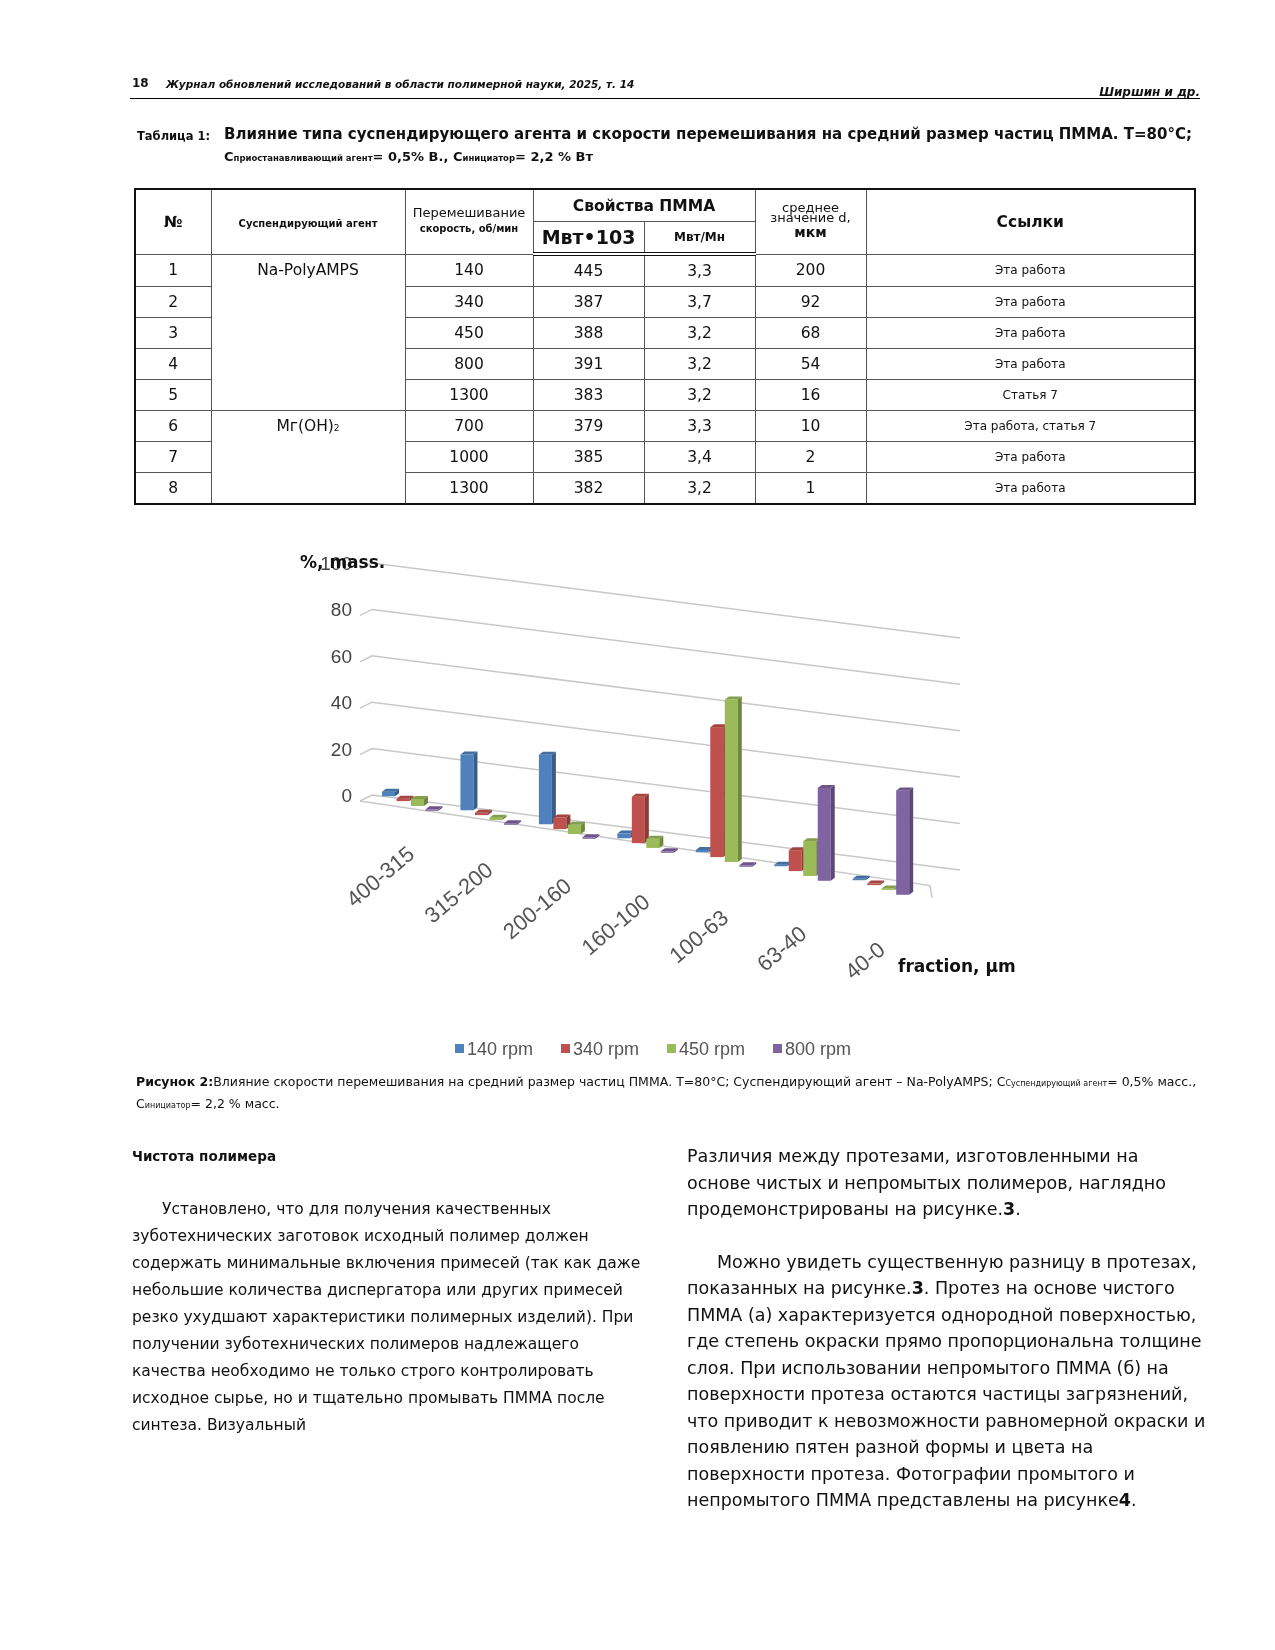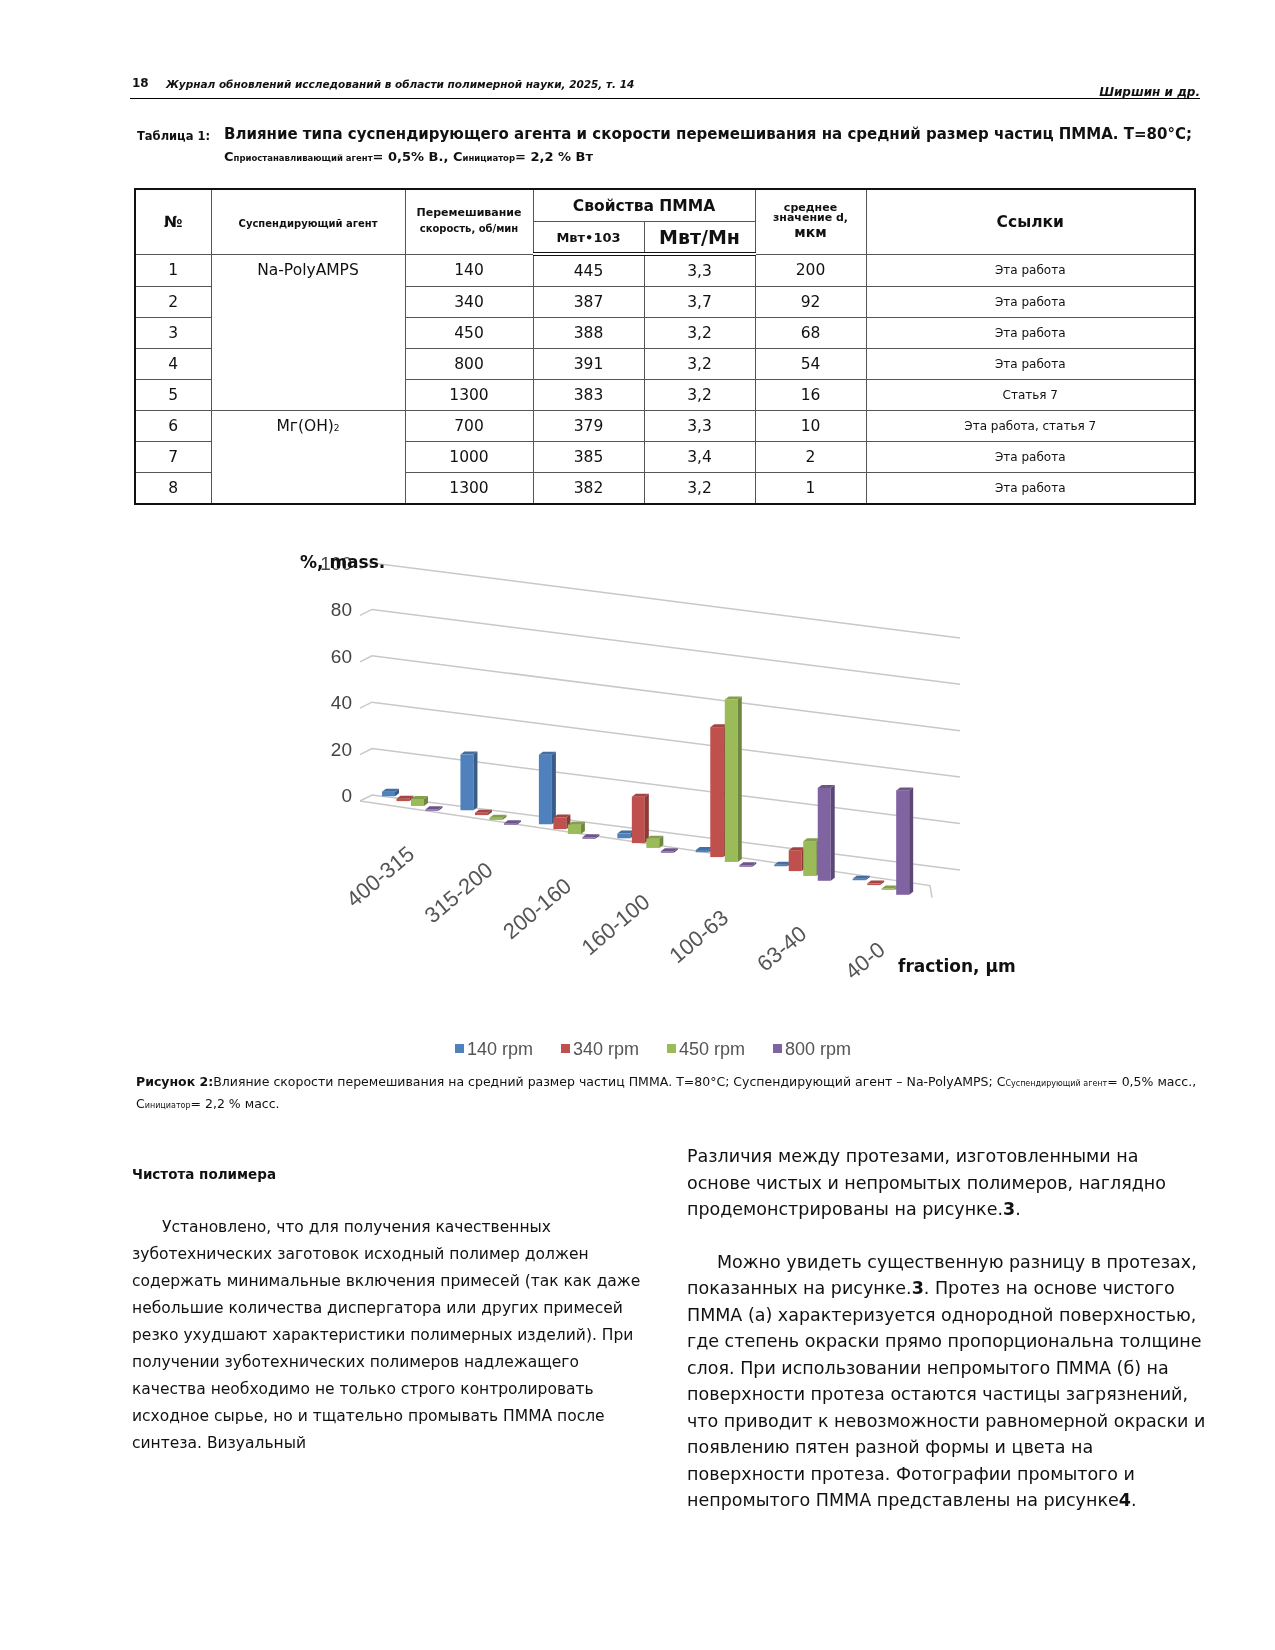--- a/index.html
+++ b/index.html
@@ -16,21 +16,21 @@
   .tcap-sub{left:224px;top:149px;font-size:13px;font-weight:bold;}
   .tcap-sub small{font-size:8.5px;}
   
   table.t{position:absolute;left:134px;top:188px;width:1062px;border-collapse:collapse;border:2.5px solid #111;font-size:15.5px;}
   table.t td,table.t th{border:1px solid #555;text-align:center;padding:0;}
   table.t thead th{font-weight:bold;}
   table.t thead tr.h1 th{height:31px;}
   table.t thead tr.h2 th{height:30px;}
   table.t thead tr.h2 th{border-bottom:4px double #111;}
   table.t tbody td{height:30px;}
-  .th-small{font-size:11px;font-weight:bold;display:block;line-height:10px;}
+  .th-small{font-size:13px;font-weight:normal;display:block;line-height:10px;}
   .th-med{font-size:10px;font-weight:bold;}
   .ref{font-size:12px;}
   .sub{font-size:9px;}
   
   svg.chart{position:absolute;left:300px;top:548px;}
   
   .fcap{left:136px;top:1072px;width:1065px;font-size:12.5px;line-height:20px;}
   .fcap b{font-weight:bold;}
   .fcap small{font-size:8px;}
   
@@ -75,22 +75,22 @@
         <span class="th-med">скорость, об/мин</span>
       </th>
       <th colspan="2">Свойства ПММА</th>
       <th rowspan="2">
         <span class="th-small">среднее значение d,</span>
         <span style="font-size:14px">мкм</span>
       </th>
       <th rowspan="2">Ссылки</th>
     </tr>
     <tr class="h2">
-      <th style="font-size:13px">Mвт•103</th>
-      <th style="font-size:19px">Mвт/Mн</th>
+      <th style="font-size:19px">Mвт•103</th>
+      <th style="font-size:12px">Mвт/Mн</th>
     </tr>
   </thead>
   <tbody id="tbody">
       <tr>
         <td>1</td>
         <td rowspan="5" style="vertical-align: top; padding-top: 6px;"><span>Na-PolyAMPS</span></td>
         <td>140</td>
         <td>445</td>
         <td>3,3</td>
         <td>200</td>
@@ -271,20 +271,20 @@
     <text x="379" y="507" font-size="18" fill="#555" font-family="Liberation Sans, sans-serif">450 rpm</text>
     <rect x="473" y="496" width="9" height="9" fill="#8064A2"></rect>
     <text x="485" y="507" font-size="18" fill="#555" font-family="Liberation Sans, sans-serif">800 rpm</text>
   </svg>
 
 <div class="abs fcap">
   <b>Рисунок 2:</b><span>Влияние скорости перемешивания на средний размер частиц ПММА. T=80°C; Суспендирующий агент – Na-PolyAMPS; C</span><small>Суспендирующий агент</small><span>= 0,5% масс., C</span><small>инициатор</small><span>= 2,2 % масс.</span>
 </div>
 
 <div class="col colL">
-  <p class="sect" style="margin-top:18px">Чистота полимера</p>
+  <p class="sect" style="">Чистота полимера</p>
   <p class="indent" style="margin-top:26px">Установлено, что для получения качественных зуботехнических заготовок исходный полимер должен содержать минимальные включения примесей (так как даже небольшие количества диспергатора или других примесей резко ухудшают характеристики полимерных изделий). При получении зуботехнических полимеров надлежащего качества необходимо не только строго контролировать исходное сырье, но и тщательно промывать ПММА после синтеза. Визуальный</p>
 </div>
 
 <div class="col colR">
   <p><span>Различия между протезами, изготовленными на основе чистых и непромытых полимеров, наглядно продемонстрированы на рисунке.</span><b>3</b><span>.</span></p>
   <p class="indent" style="margin-top:26px"><span>Можно увидеть существенную разницу в протезах, показанных на рисунке.</span><b>3</b><span>. Протез на основе чистого ПММА (а) характеризуется однородной поверхностью, где степень окраски прямо пропорциональна толщине слоя. При использовании непромытого ПММА (б) на поверхности протеза остаются частицы загрязнений, что приводит к невозможности равномерной окраски и появлению пятен разной формы и цвета на поверхности протеза. Фотографии промытого и непромытого ПММА представлены на рисунке</span><b>4</b><span>.</span></p>
 </div>
 
 </body></html>

